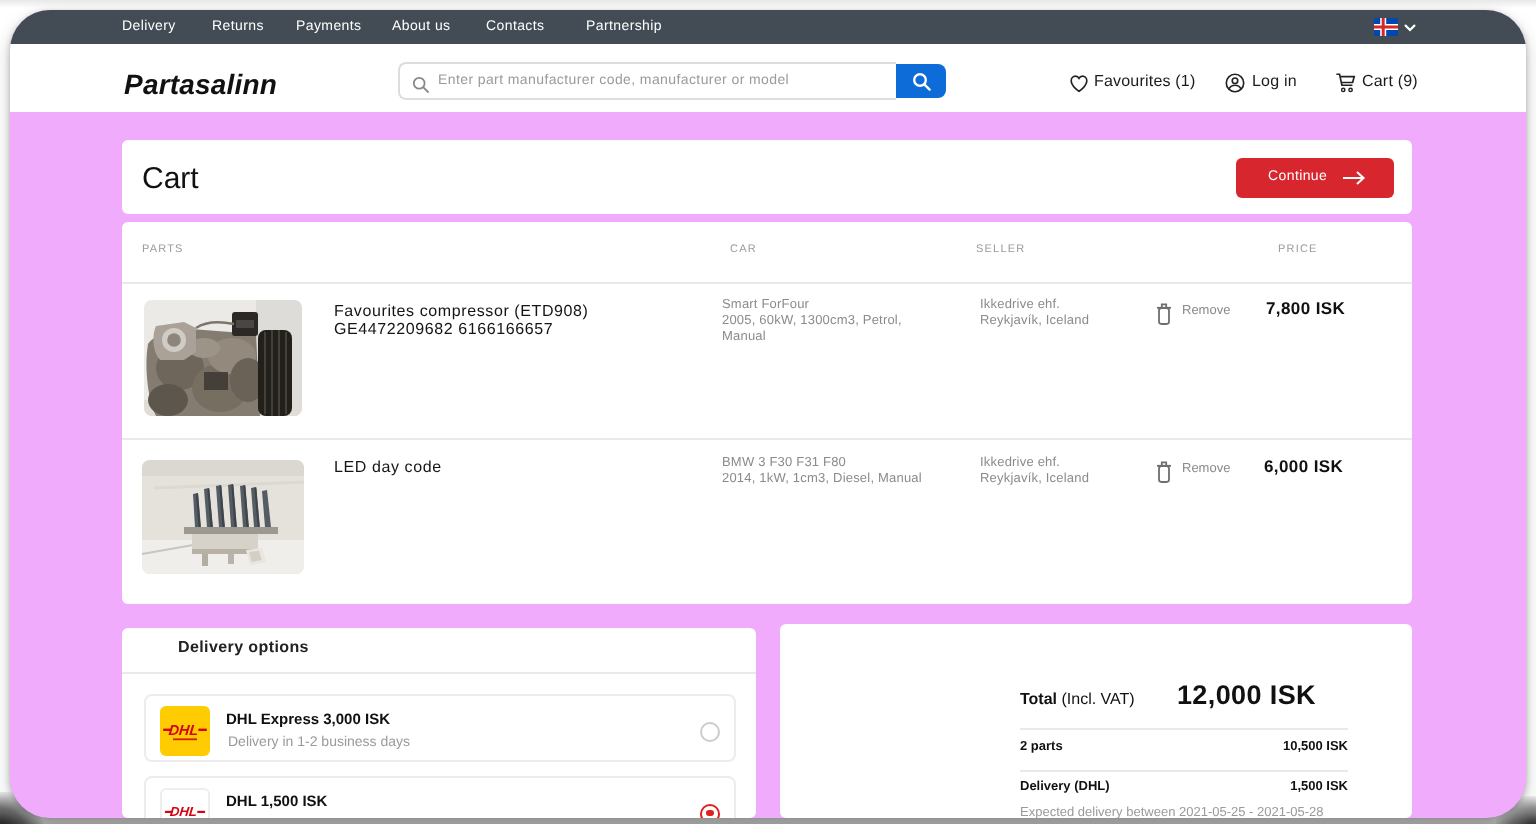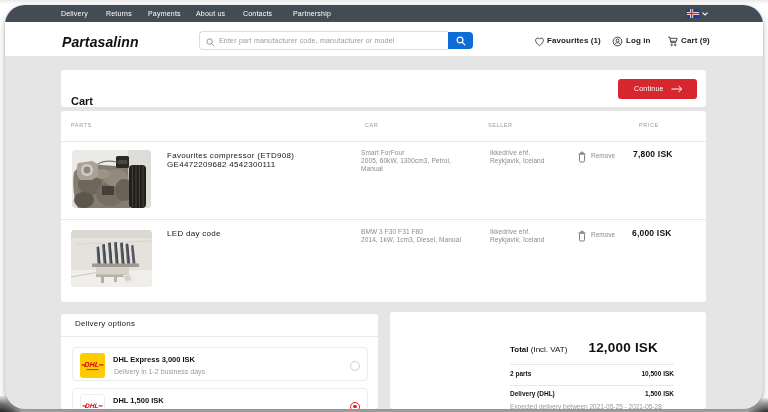--- a/index.html
+++ b/index.html
@@ -1,54 +1,54 @@
 <!DOCTYPE html>
 <html><head>
 <meta charset="utf-8">
 <style>
   * { margin:0; padding:0; box-sizing:border-box; }
   html,body { width:768px; height:412px; background:#ffffff; overflow:hidden;
     font-family:"Liberation Sans", sans-serif; }
   #stage { position:relative; width:768px; height:412px; }
   #card { position:absolute; left:5px; top:5px; width:758px; height:404px;
-    background:#e5e5e5; border-radius:20px; overflow:hidden; z-index:2;
+    background:#f0abfc; border-radius:20px; overflow:hidden; z-index:2;
     box-shadow:0 1px 3px rgba(0,0,0,.25), 0 4px 10px rgba(0,0,0,.18); }
   .abs { position:absolute; }
   
   #nav { position:absolute; left:0; top:0; width:758px; height:17px; background:#434c55; }
   .navitem { position:absolute; top:4px; font-size:7px; line-height:9px; color:#fff; letter-spacing:.2px; }
   
   #hdr { position:absolute; left:0; top:17px; width:758px; height:34px; background:#fff; }
   #logo { position:absolute; left:57px; top:13px; font-size:14px; line-height:14px; font-weight:700;
     font-style:italic; color:#111; letter-spacing:.1px; }
   #searchbox { position:absolute; left:194px; top:9px; width:249px; height:19px;
     background:#fff; border:1px solid #ddd; border-right:none; border-radius:4px 0 0 4px; }
   #searchph { position:absolute; left:214px; top:15px; font-size:7px; line-height:8px; color:#9a9a9a; letter-spacing:.2px; }
   #searchbtn { position:absolute; left:443px; top:10px; width:25px; height:17px;
     background:#0d6cd8; border-radius:0 4px 4px 0; }
   .hicon { position:absolute; top:14px; }
-  .hlabel { position:absolute; top:14px; font-size:8px; line-height:9px; color:#1b1b1b; font-weight:700; letter-spacing:.1px; }
+  .hlabel { position:absolute; top:14px; font-size:8px; line-height:9px; color:#1b1b1b; font-weight:400; letter-spacing:.1px; }
   
   .white { position:absolute; background:#fff; border-radius:3px; }
   #cartbar { left:56px; top:65px; width:645px; height:37px; }
-  #carttitle { position:absolute; left:10px; top:26px; font-size:11px; line-height:11px; color:#111;font-weight:bold; }
+  #carttitle { position:absolute; left:10px; top:14px; font-size:15px; line-height:11px; color:#111; }
   #contbtn { position:absolute; left:557px; top:9px; width:79px; height:20px;
     background:#d8262e; border-radius:3px; color:#fff; }
   #contbtn span { position:absolute; left:16px; top:6px; font-size:7px; line-height:8px; letter-spacing:.2px; }
   #table { left:56px; top:106px; width:645px; height:191px; }
   .th { position:absolute; font-size:5.5px; line-height:6px; color:#9a9a9a; letter-spacing:.6px; top:11px; }
   .divider { position:absolute; height:1px; background:#e9e9e9; }
   .thumb { position:absolute; border-radius:4px; overflow:hidden; }
   .ptitle { position:absolute; font-size:8px; line-height:9px; color:#151515; letter-spacing:.3px; }
   .gcol { position:absolute; font-size:6.5px; color:#8b8b8b; line-height:8px; letter-spacing:.1px; }
   .rmv { position:absolute; font-size:6.5px; line-height:7px; color:#8a8a8a; }
   .price { position:absolute; font-size:8.5px; line-height:9px; font-weight:700; color:#111; letter-spacing:.2px; }
   
   #delivery { left:56px; top:309px; width:317px; height:95px; }
-  #delivery h3 { position:absolute; left:14px; top:5px; font-size:8px; line-height:9px; font-weight:400; color:#222; letter-spacing:.2px; }
+  #delivery h3 { position:absolute; left:28px; top:5px; font-size:8px; line-height:9px; font-weight:700; color:#222; letter-spacing:.2px; }
   .opt { position:absolute; left:11px; width:296px; height:34px; border:1px solid #ececec; border-radius:4px; background:#fff; }
   .dhlbox { position:absolute; left:7px; top:5px; width:25px; height:25px; border-radius:3px; }
   .optname { position:absolute; left:40px; top:8px; font-size:7.5px; line-height:8px; font-weight:700; color:#111; }
   .optsub { position:absolute; left:41px; top:20px; font-size:7px; line-height:8px; color:#9a9a9a; }
   .radio { position:absolute; width:10px; height:10px; border-radius:50%; }
   
   #totals { left:385px; top:307px; width:316px; height:97px; }
   .tl { position:absolute; left:120px; font-size:6.5px; line-height:7px; font-weight:700; color:#111; }
   .tr { position:absolute; left:120px; width:164px; text-align:right; font-size:6.5px; line-height:7px; font-weight:700; color:#111; }
   #shadowband { position:absolute; left:0; top:398px; width:768px; height:14px; z-index:1;
@@ -159,21 +159,21 @@
           <path d="M6 13 L20 11 L26 14 L26 26 L20 30 L8 30 C4 26 4 17 6 13 Z" fill="#aaa298"></path>
           <ellipse cx="15" cy="20" rx="6" ry="6" fill="#cfccc6"></ellipse>
           <ellipse cx="15" cy="20" rx="3.4" ry="3.4" fill="#8d857a"></ellipse>
           <rect x="44" y="6" width="13" height="12" rx="1.5" fill="#2b2825"></rect>
           <rect x="46" y="10" width="9" height="4" fill="#4a4643"></rect>
           <path d="M26 14 C32 10 40 11 45 12" stroke="#7c756c" stroke-width="1.2" fill="none"></path>
           <rect x="30" y="36" width="12" height="9" fill="#3b3733" opacity="0.85"></rect>
         </svg>
       </div>
       <div class="ptitle" style="left:106px; top:39.5px">Favourites compressor (ETD908)</div>
-      <div class="ptitle" style="left:106px; top:48.5px">GE4472209682 4542300111</div>
+      <div class="ptitle" style="left:106px; top:48.5px">GE4472209682 6166166657</div>
       <div class="gcol" style="left:300px; top:38px">Smart ForFour<br>2005, 60kW, 1300cm3, Petrol,<br>Manual</div>
       <div class="gcol" style="left:429px; top:38px">Ikkedrive ehf.<br>Reykjavík, Iceland</div>
       <svg class="abs" style="left:517px; top:40px" width="8" height="12" viewBox="0 0 8 12">
         <rect x="1.5" y="3" width="5" height="8" rx="1.2" fill="none" stroke="#6e6e6e" stroke-width="0.9"></rect>
         <line x1="0.5" y1="2.9" x2="7.5" y2="2.9" stroke="#6e6e6e" stroke-width="0.9"></line>
         <path d="M2.9 2.5 V1.2 H5.1 V2.5" fill="none" stroke="#6e6e6e" stroke-width="0.9"></path>
       </svg>
       <span class="rmv" style="left:530px; top:41px">Remove</span>
       <span class="price" style="left:572px; top:39px">7,800 ISK</span>
       <div class="divider" style="left:0; top:108px; width:645px"></div>

